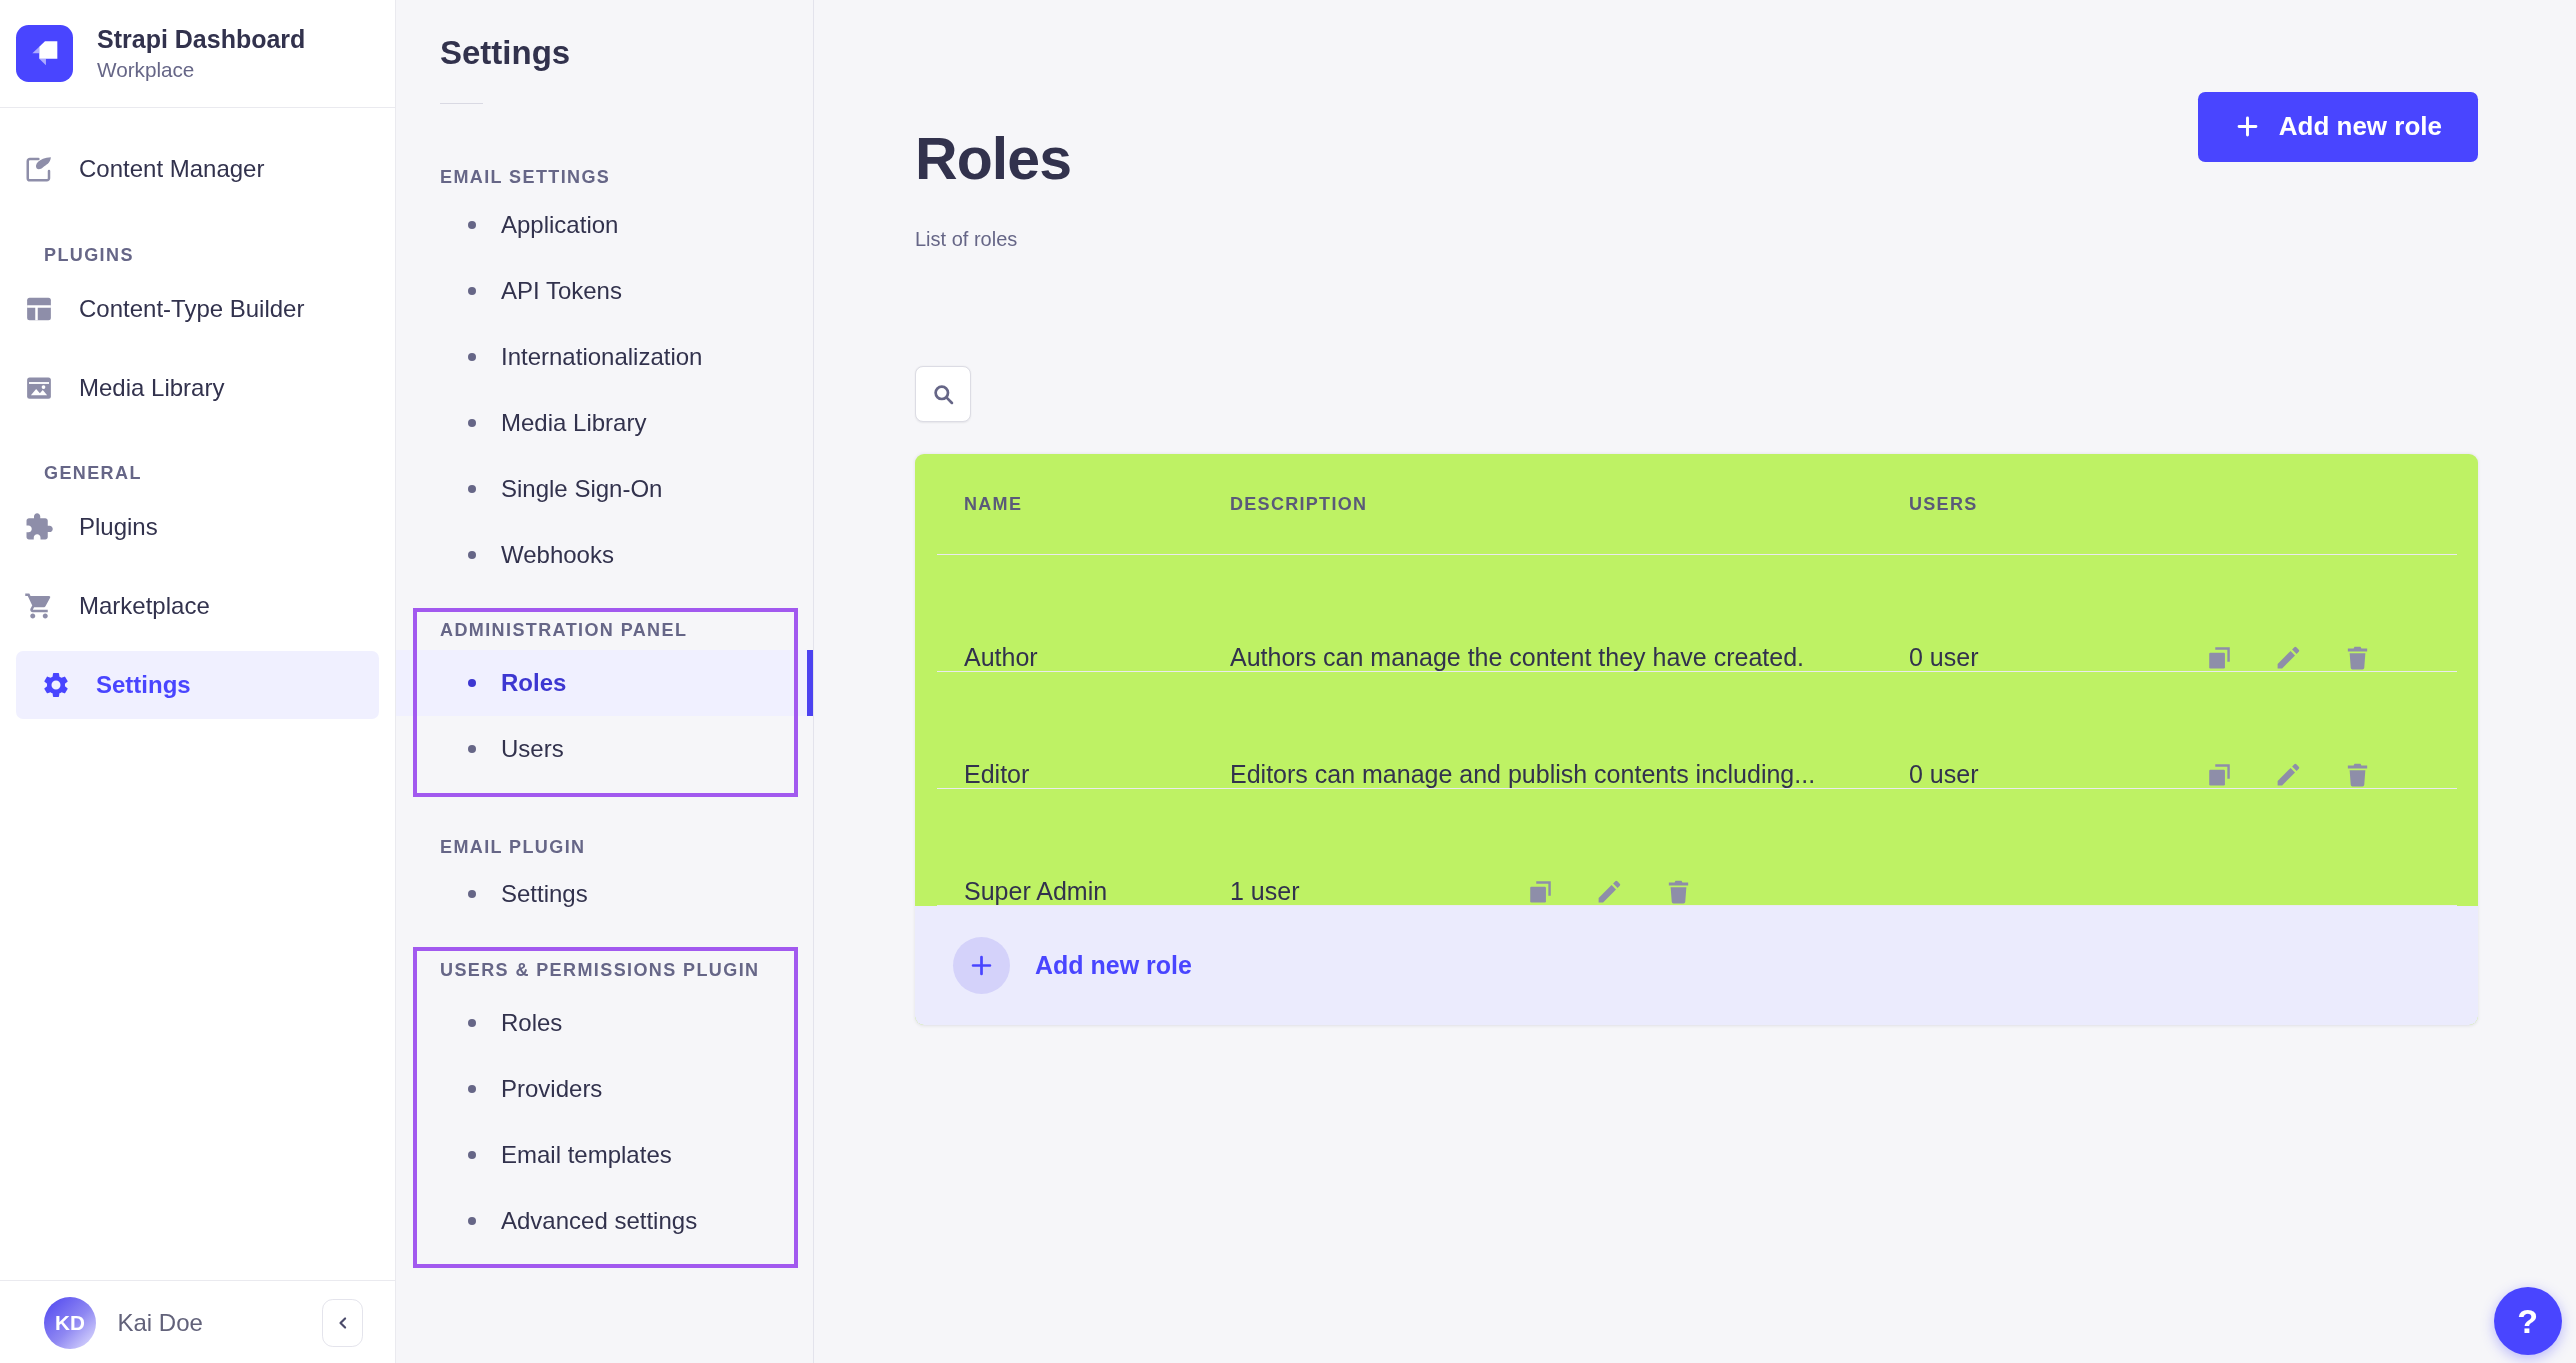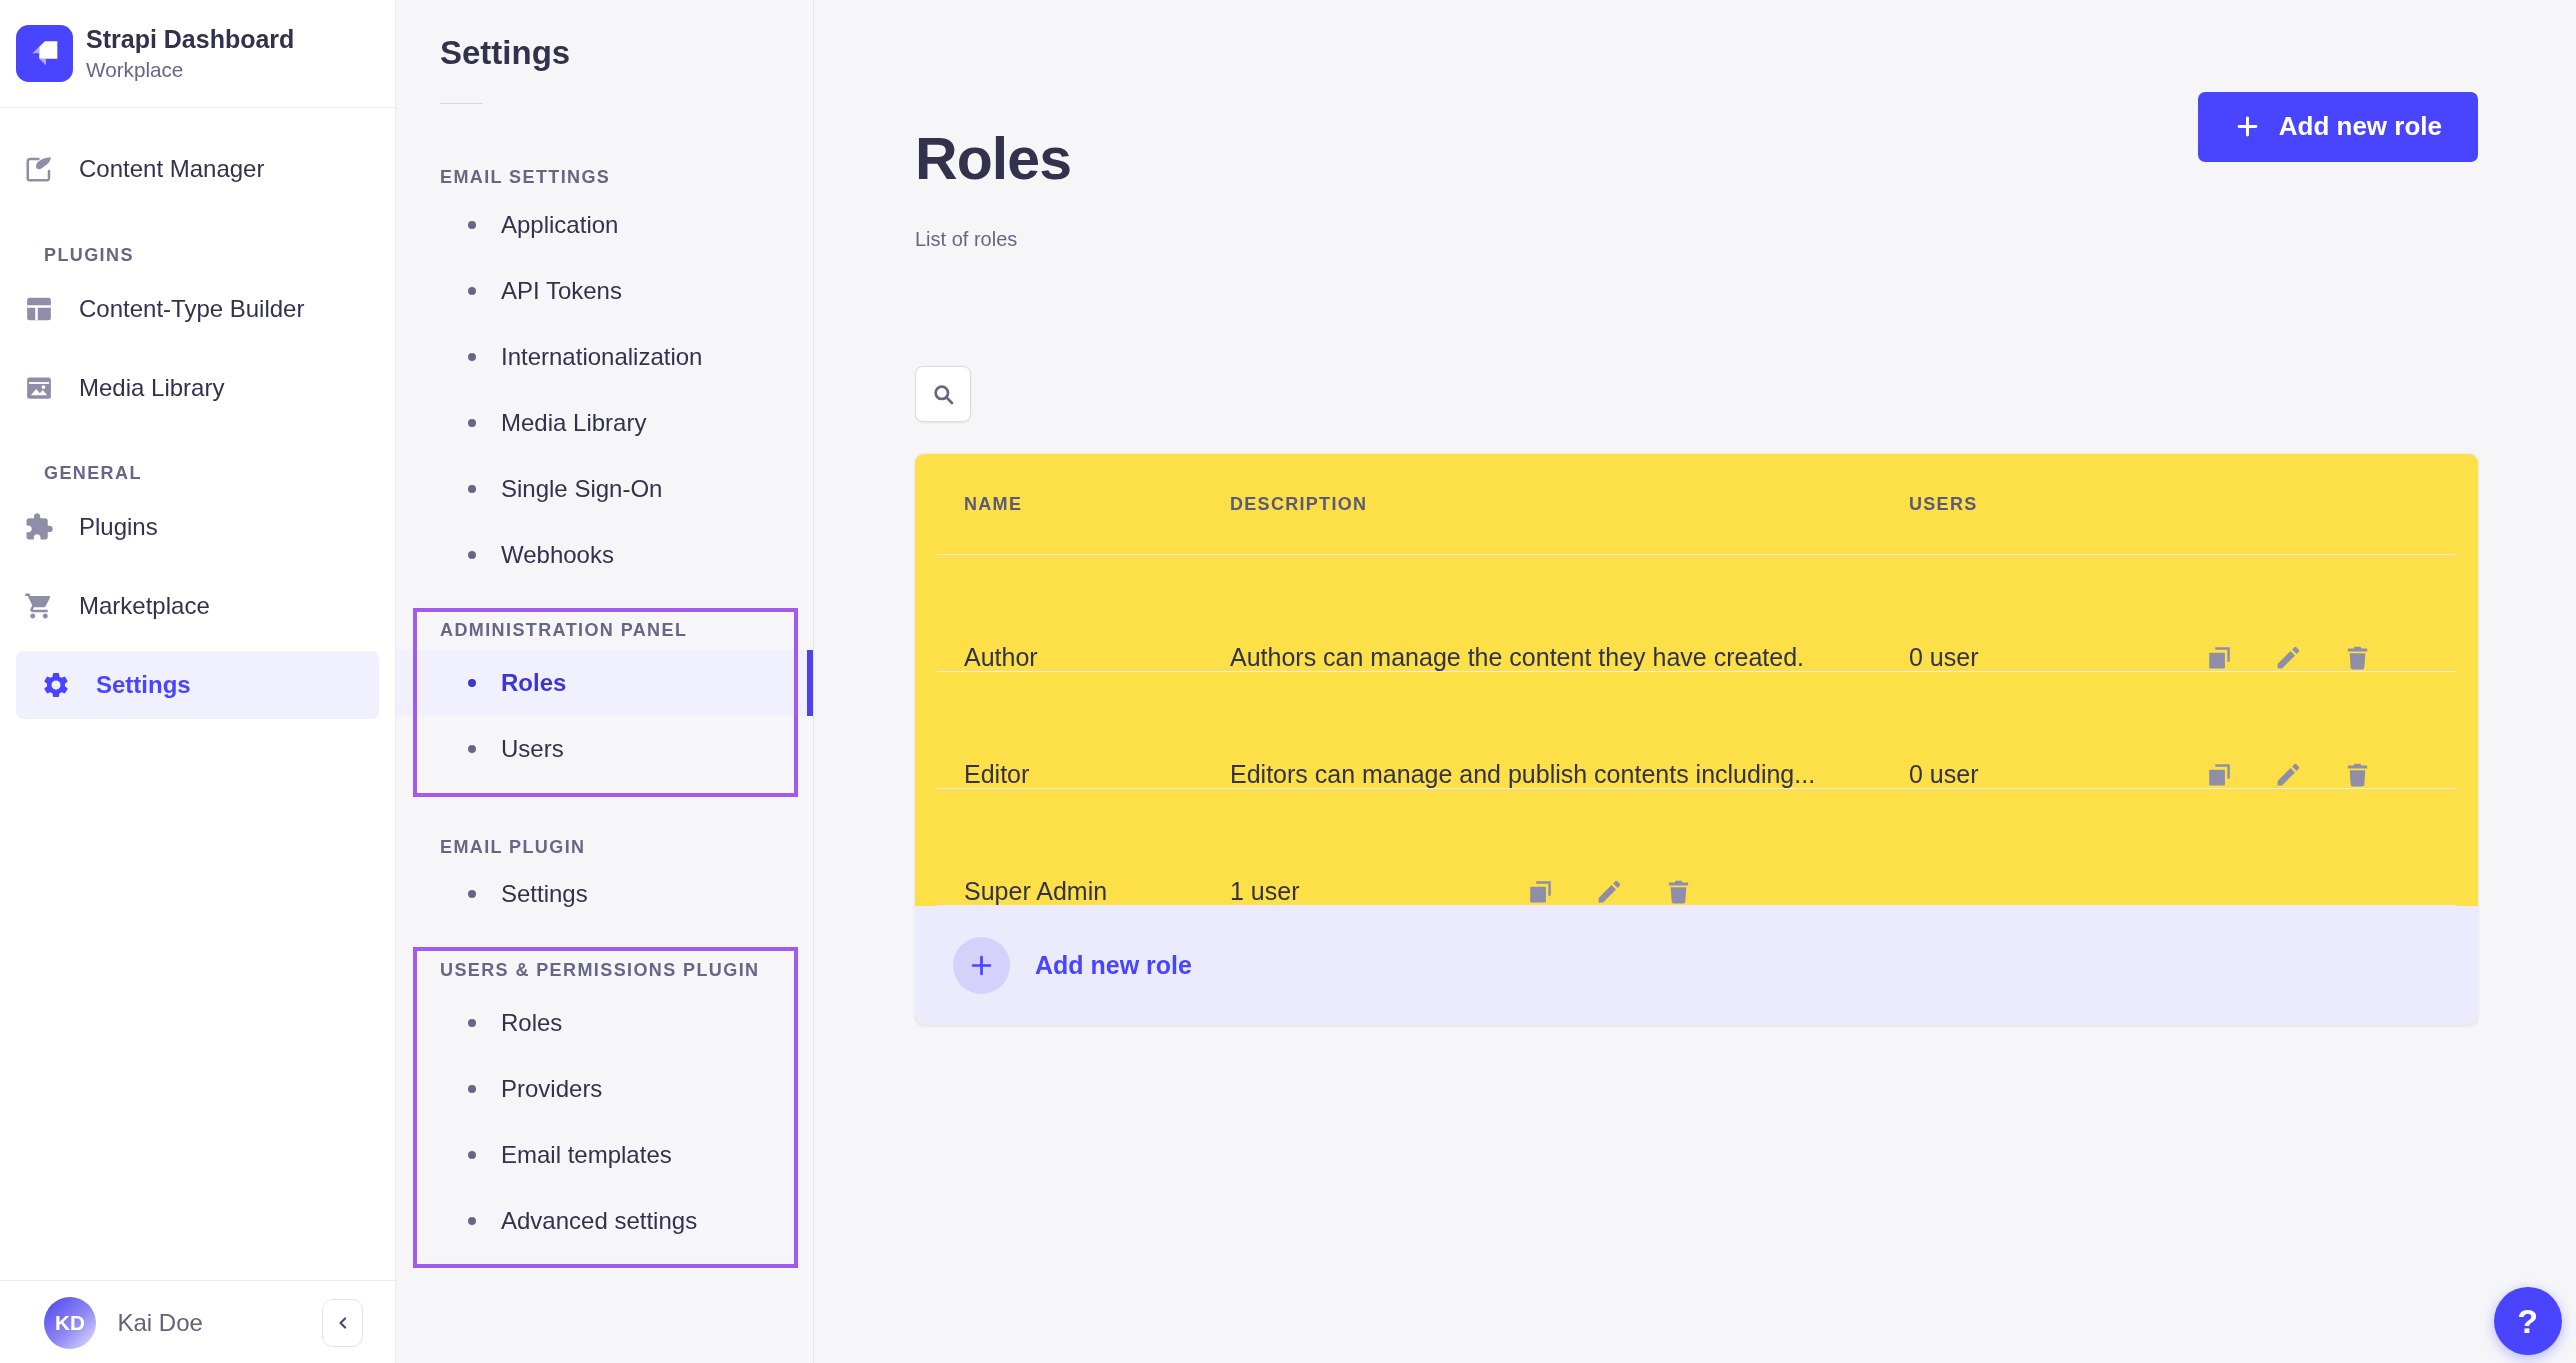--- a/index.html
+++ b/index.html
@@ -11,21 +11,21 @@
     color:#32324d;
     font-family:"Liberation Sans", sans-serif;
   }
 
   
   .sidebar {
     width:396px; min-width:396px; background:#ffffff;
     border-right:0.9px solid #eaeaef;
     display:flex; flex-direction:column;
   }
-  .brand { display:flex; align-items:center; gap:13px; padding:25px 18px 25px 16px; border-bottom:0.9px solid #eaeaef; }
+  .brand { display:flex; align-items:center; gap:24px; padding:25px 18px 25px 16px; border-bottom:0.9px solid #eaeaef; }
   .brand-logo { width:57px; height:57px; border-radius:12.6px; background:#4945ff; position:relative; flex-shrink:0; }
   .brand-logo svg { position:absolute; inset:0; width:100%; height:100%; }
   .brand-name { font-size:25px; font-weight:bold; line-height:1.1; }
   .brand-sub  { font-size:20.7px; color:#666687; margin-top:4.5px; }
 
   .nav { padding-top:21.5px; }
   .nav-header { font-size:18px; font-weight:bold; letter-spacing:1.4px; color:#666687; margin:36px 0 3.6px 44px; }
   .nav-item { height:79px; display:flex; align-items:center; gap:25px; padding-left:24px; font-size:24px; color:#32324d; cursor:pointer; }
   .nav-item svg { width:30px; height:30px; flex-shrink:0; }
   .nav-item.active { margin:5.4px 16px; height:68px; padding-left:25px; border-radius:7.2px; background:#f0f0ff; color:#4945ff; font-weight:bold; }
@@ -59,21 +59,21 @@
   .main { flex:1; position:relative; padding:0 98px 0 101px; }
   .main-header { display:flex; justify-content:space-between; align-items:flex-start; margin-top:90px; }
   .page-title { font-size:59px; font-weight:bold; letter-spacing:-0.9px; line-height:1; }
   .page-sub { margin-top:21.5px; font-size:20px; color:#666687; }
   .add-btn { display:flex; align-items:center; gap:18px; background:#4945ff; color:#fff; border:none; border-radius:7.2px; height:70px; padding:0 36px; font-size:26px; font-weight:bold; margin-top:1.8px; cursor:pointer; font-family:inherit; }
   .add-btn svg { width:27px; height:27px; }
 
   .search-btn { margin-top:115px; width:56px; height:56px; border-radius:8px; background:#fff; border:0.9px solid #dcdce4; display:flex; align-items:center; justify-content:center; box-shadow:0 0.9px 1.8px rgba(33,33,52,.08); cursor:pointer; }
   .search-btn svg { width:27px; height:27px; }
 
-  .card { margin-top:32px; background:#fde047; border-radius:9px; box-shadow:0 0.9px 3.6px rgba(33,33,52,.1); }
+  .card { margin-top:32px; background:#bef264; border-radius:9px; box-shadow:0 0.9px 3.6px rgba(33,33,52,.1); }
   .t-head { height:101px; display:flex; align-items:center; padding:0 49px; position:relative; }
   .t-head::after, .t-row::after { content:""; position:absolute; left:21.5px; right:21.5px; bottom:0; height:0.9px; background:#eaeaef; }
   .th { font-size:18px; font-weight:bold; letter-spacing:1.3px; color:#5a5a79; }
   .t-row { height:117px; display:flex; align-items:flex-end; padding:0 49px; position:relative; font-size:25px; }
   .col-name  { width:266px; }
   .col-desc  { flex:1; padding-right:6px; white-space:nowrap; overflow:hidden; }
   .col-users { width:296px; }
   .col-actions { width:224px; display:flex; align-items:center; gap:40px; }
   .icon-btn { background:none; border:none; padding:0; width:29px; height:29px; cursor:pointer; }
   .icon-btn svg { width:29px; height:29px; display:block; }

